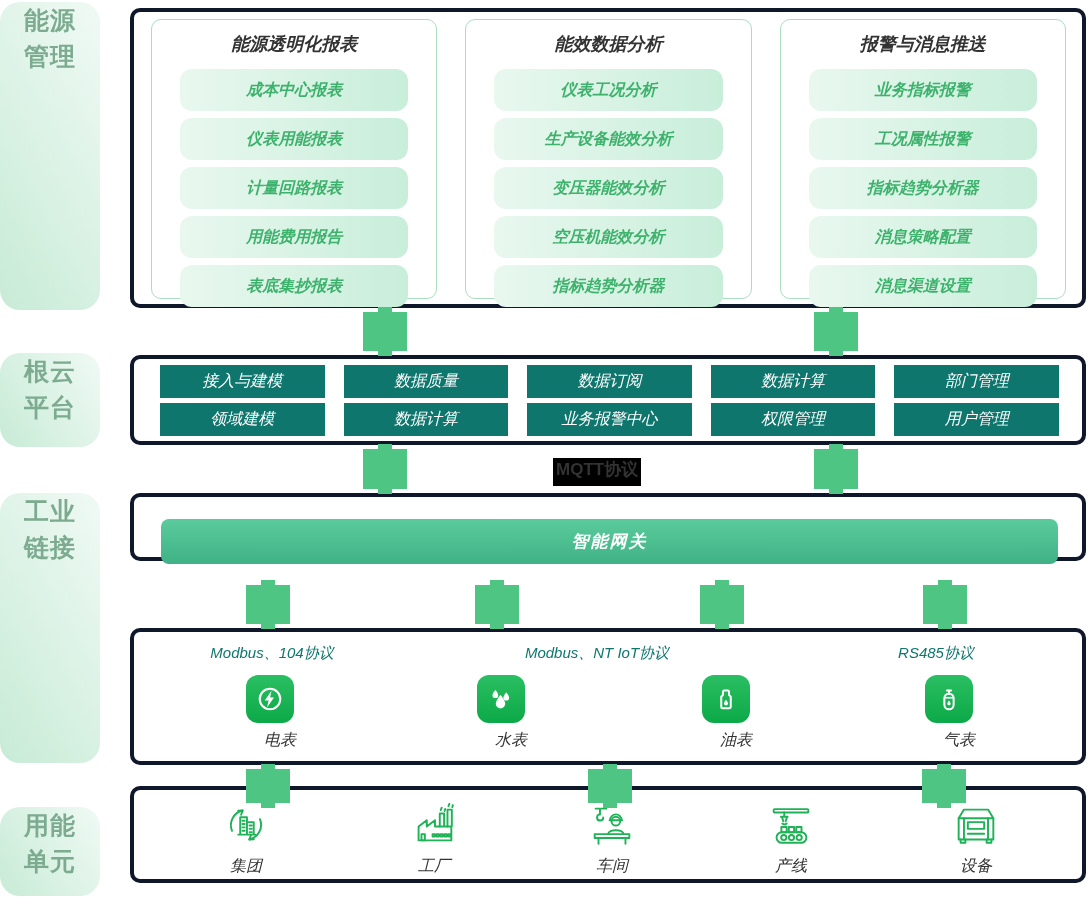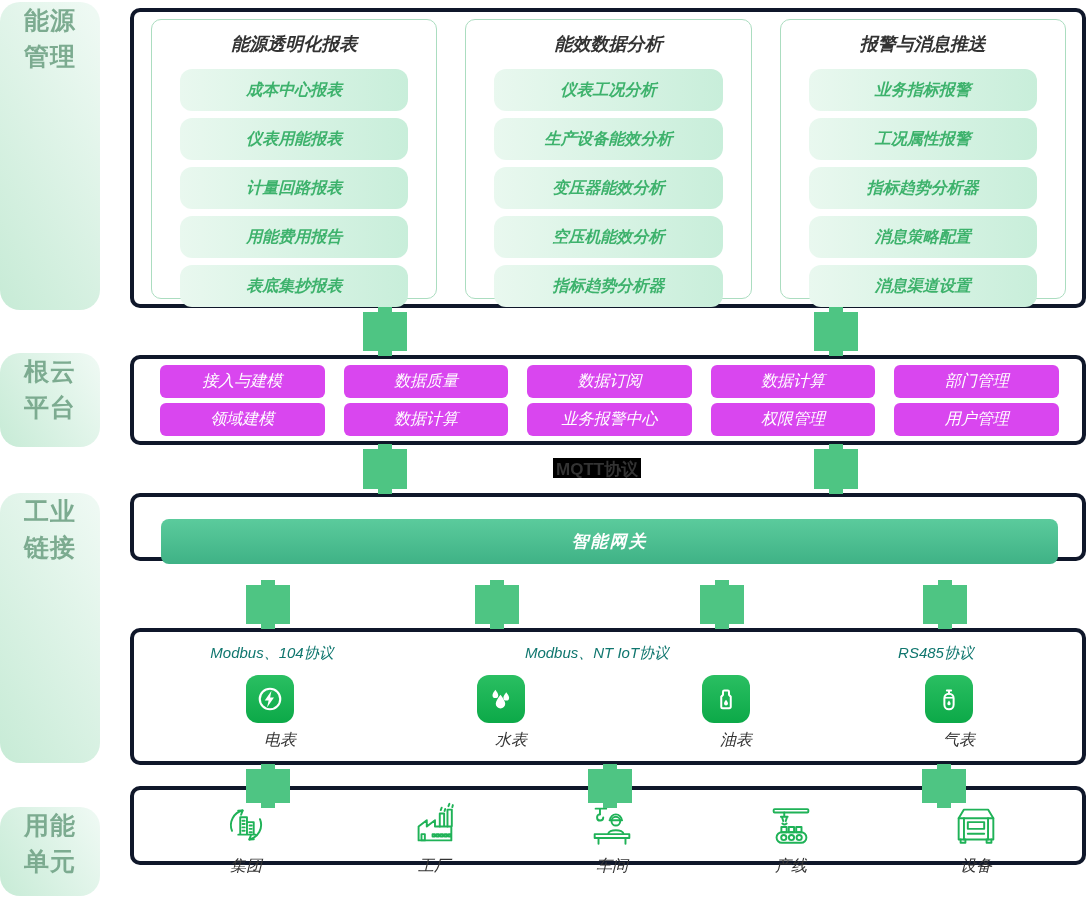--- a/index.html
+++ b/index.html
@@ -30,42 +30,42 @@
   .card-title{text-align:center;font-size:18px;font-weight:bold;color:#333;margin-bottom:13px;}
   .pill{
     height:42px;margin-bottom:7px;border-radius:12px;
     background:linear-gradient(90deg,#e9f8ef 0%,#c8eeda 100%);
     color:#3db26c;font-size:16px;font-weight:600;
     display:flex;align-items:center;justify-content:center;
   }
   #box-platform{top:355px;height:90px;padding:6px 23px 5px 26px;display:flex;flex-direction:column;gap:5px;}
   .btn-row{display:flex;gap:19px;flex:1;}
   .p-btn{
-    flex:1;background:#d946ef;border-radius:6px;color:#fff;font-size:16px;
+    flex:1;background:#0f766e;border-radius:0;color:#fff;font-size:16px;
     display:flex;align-items:center;justify-content:center;
   }
   #box-gateway{top:493px;height:68px;}
   .gateway-bar{
     position:absolute;left:27px;right:24px;top:22px;height:45px;border-radius:8px;
     background:linear-gradient(180deg,#5bcb9c,#3fb286);
     color:#fff;font-size:17px;font-weight:bold;letter-spacing:2px;
     display:flex;align-items:center;justify-content:center;
   }
   #box-meters{top:628px;height:137px;}
   .protocol{position:absolute;top:12px;transform:translateX(-50%);font-size:15px;color:#0f766e;white-space:nowrap;}
   #protocol-0{left:138px;} #protocol-1{left:463px;text-align:right;} #protocol-2{left:802px;}
   .meter{position:absolute;top:43px;transform:translateX(-50%);width:130px;display:flex;flex-direction:column;align-items:center;}
   #meter-0{left:136px;} #meter-1{left:367px;} #meter-2{left:592px;} #meter-3{left:815px;}
   .meter-tile{
     width:48px;height:48px;border-radius:12px;
     background:linear-gradient(180deg,#2abf62,#0ca948);
     display:flex;align-items:center;justify-content:center;
   }
   .meter-label{margin-top:7px;font-size:16px;color:#333;margin-left:20px;}
-  #box-units{top:786px;height:79px;padding-left:23px;}
+  #box-units{top:786px;height:97px;padding-left:23px;}
   .unit{position:absolute;top:9px;transform:translateX(-50%);width:130px;display:flex;flex-direction:column;align-items:center;}
   #unit-0{left:112px;} #unit-1{left:300px;} #unit-2{left:478px;} #unit-3{left:657px;} #unit-4{left:842px;}
   .unit-label{margin-top:1px;font-size:16px;color:#333;}
 
   
   .conn{position:absolute;width:44px;background:#4ec583;z-index:5;}
   .conn::before,.conn::after{
     content:"";position:absolute;left:50%;transform:translateX(-50%);
     width:14px;height:6px;background:#4ec583;
   }
@@ -73,21 +73,21 @@
   #c1a,#c1b{top:312px;height:39px;}
   #c1a,#c2a{left:363px;} #c1b,#c2b{left:814px;}
   #c2a,#c2b{top:449px;height:40px;}
   #c3a,#c3b,#c3c,#c3d{top:585px;height:39px;}
   #c3a{left:246px;} #c3b{left:475px;} #c3c{left:700px;} #c3d{left:923px;}
   #c4a,#c4b,#c4c{top:769px;height:34px;}
   #c4a{left:246px;} #c4b{left:588px;} #c4c{left:922px;}
 
   
   .mqtt{
-    position:absolute;left:553px;top:458px;height:20px;line-height:24px;padding:0 3px;
+    position:absolute;left:553px;top:458px;height:28px;line-height:24px;padding:0 3px;
     background:#000;color:#333;font-size:17px;font-weight:bold;z-index:6;white-space:nowrap;
   }
 </style>
 </head>
 <body>
 
 <div class="sb" id="sb-energy">
   <span>能源</span>
   <span>管理</span>
 </div>

